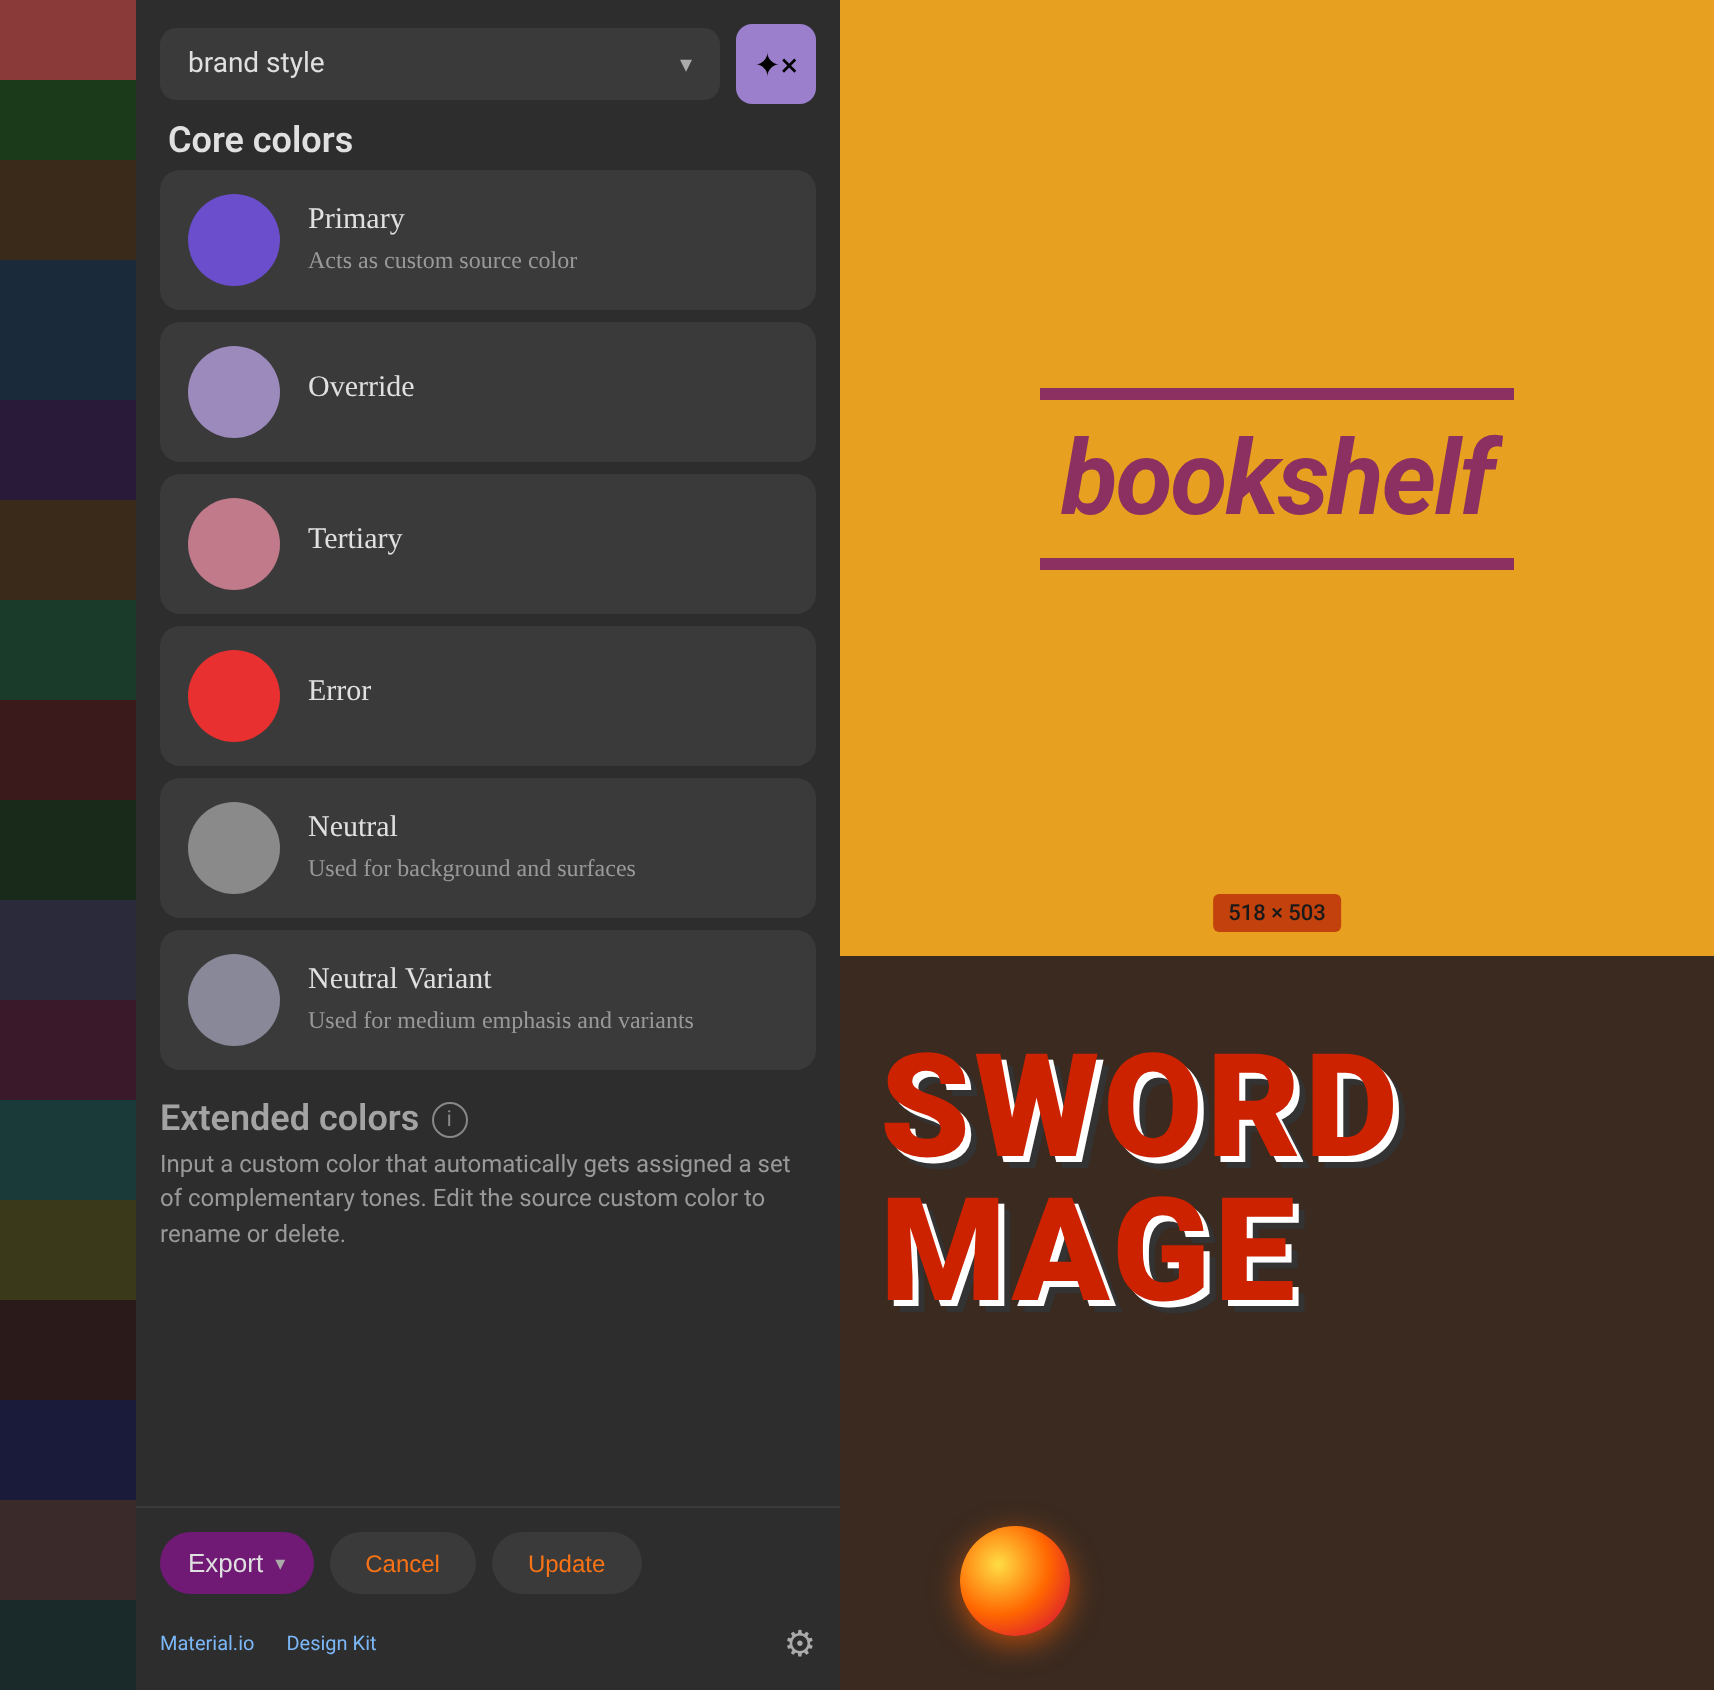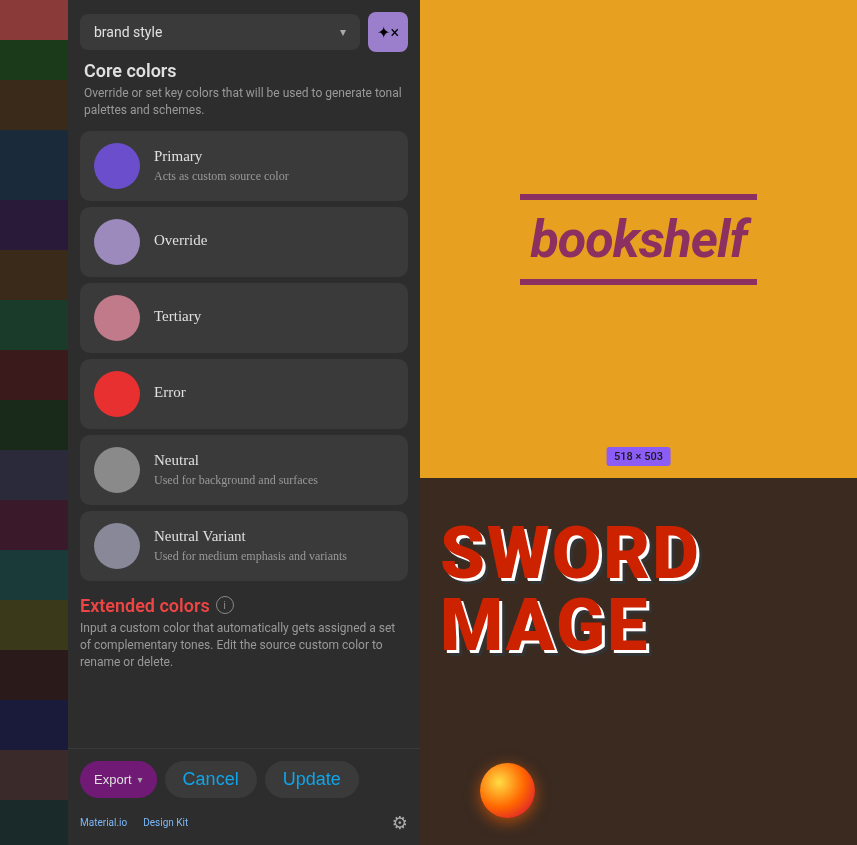--- a/index.html
+++ b/index.html
@@ -95,21 +95,21 @@
       right: -10px;
       height: 6px;
       background: #8B3060;
     }
 
     .size-badge {
       position: absolute;
       bottom: 12px;
       left: 50%;
       transform: translateX(-50%);
-      background: #8b5cf6;
+      background: #c2410c;
       color: #1a1a1a;
       font-size: 11px;
       font-weight: 500;
       padding: 3px 8px;
       border-radius: 3px;
     }
 
     .bookshelf-bottom {
       width: 437px;
       height: 420px;
@@ -269,21 +269,21 @@
     .extended-title-row {
       display: flex;
       align-items: center;
       gap: 6px;
       margin-bottom: 4px;
     }
 
     .extended-title {
       font-size: 18px;
       font-weight: 600;
-      color: #ef4444;
+      color: #a3a3a3;
     }
 
     .info-icon {
       width: 18px;
       height: 18px;
       border-radius: 50%;
       border: 1.5px solid #888;
       color: #888;
       font-size: 11px;
       display: flex;
@@ -327,22 +327,22 @@
     .export-chevron {
       font-size: 10px;
       color: #aaa;
     }
 
     .cancel-btn, .update-btn {
       background: #3a3a3a;
       border: none;
       border-radius: 20px;
       padding: 8px 18px;
-      color: #0ea5e9;
-      font-size: 18px;
+      color: #f97316;
+      font-size: 12px;
       cursor: pointer;
     }
 
     .footer-links {
       display: flex;
       align-items: center;
       justify-content: space-between;
     }
 
     .footer-link {
@@ -386,21 +386,20 @@
       <span class="brand-dropdown-text">brand style</span>
       <span class="chevron-icon">▾</span>
     </div>
     <div class="magic-btn">
       <span>✦×</span>
     </div>
   </div>
 
   <div class="section">
     <div class="section-title">Core colors</div>
-    <div class="section-subtitle">Override or set key colors that will be used to generate tonal palettes and schemes.</div>
 
     <div class="color-row">
       <div class="color-swatch" style="background: #6B4ECC;"></div>
       <div class="color-info">
         <div class="color-name">Primary</div>
         <div class="color-desc">Acts as custom source color</div>
       </div>
     </div>
 
     <div class="color-row">

